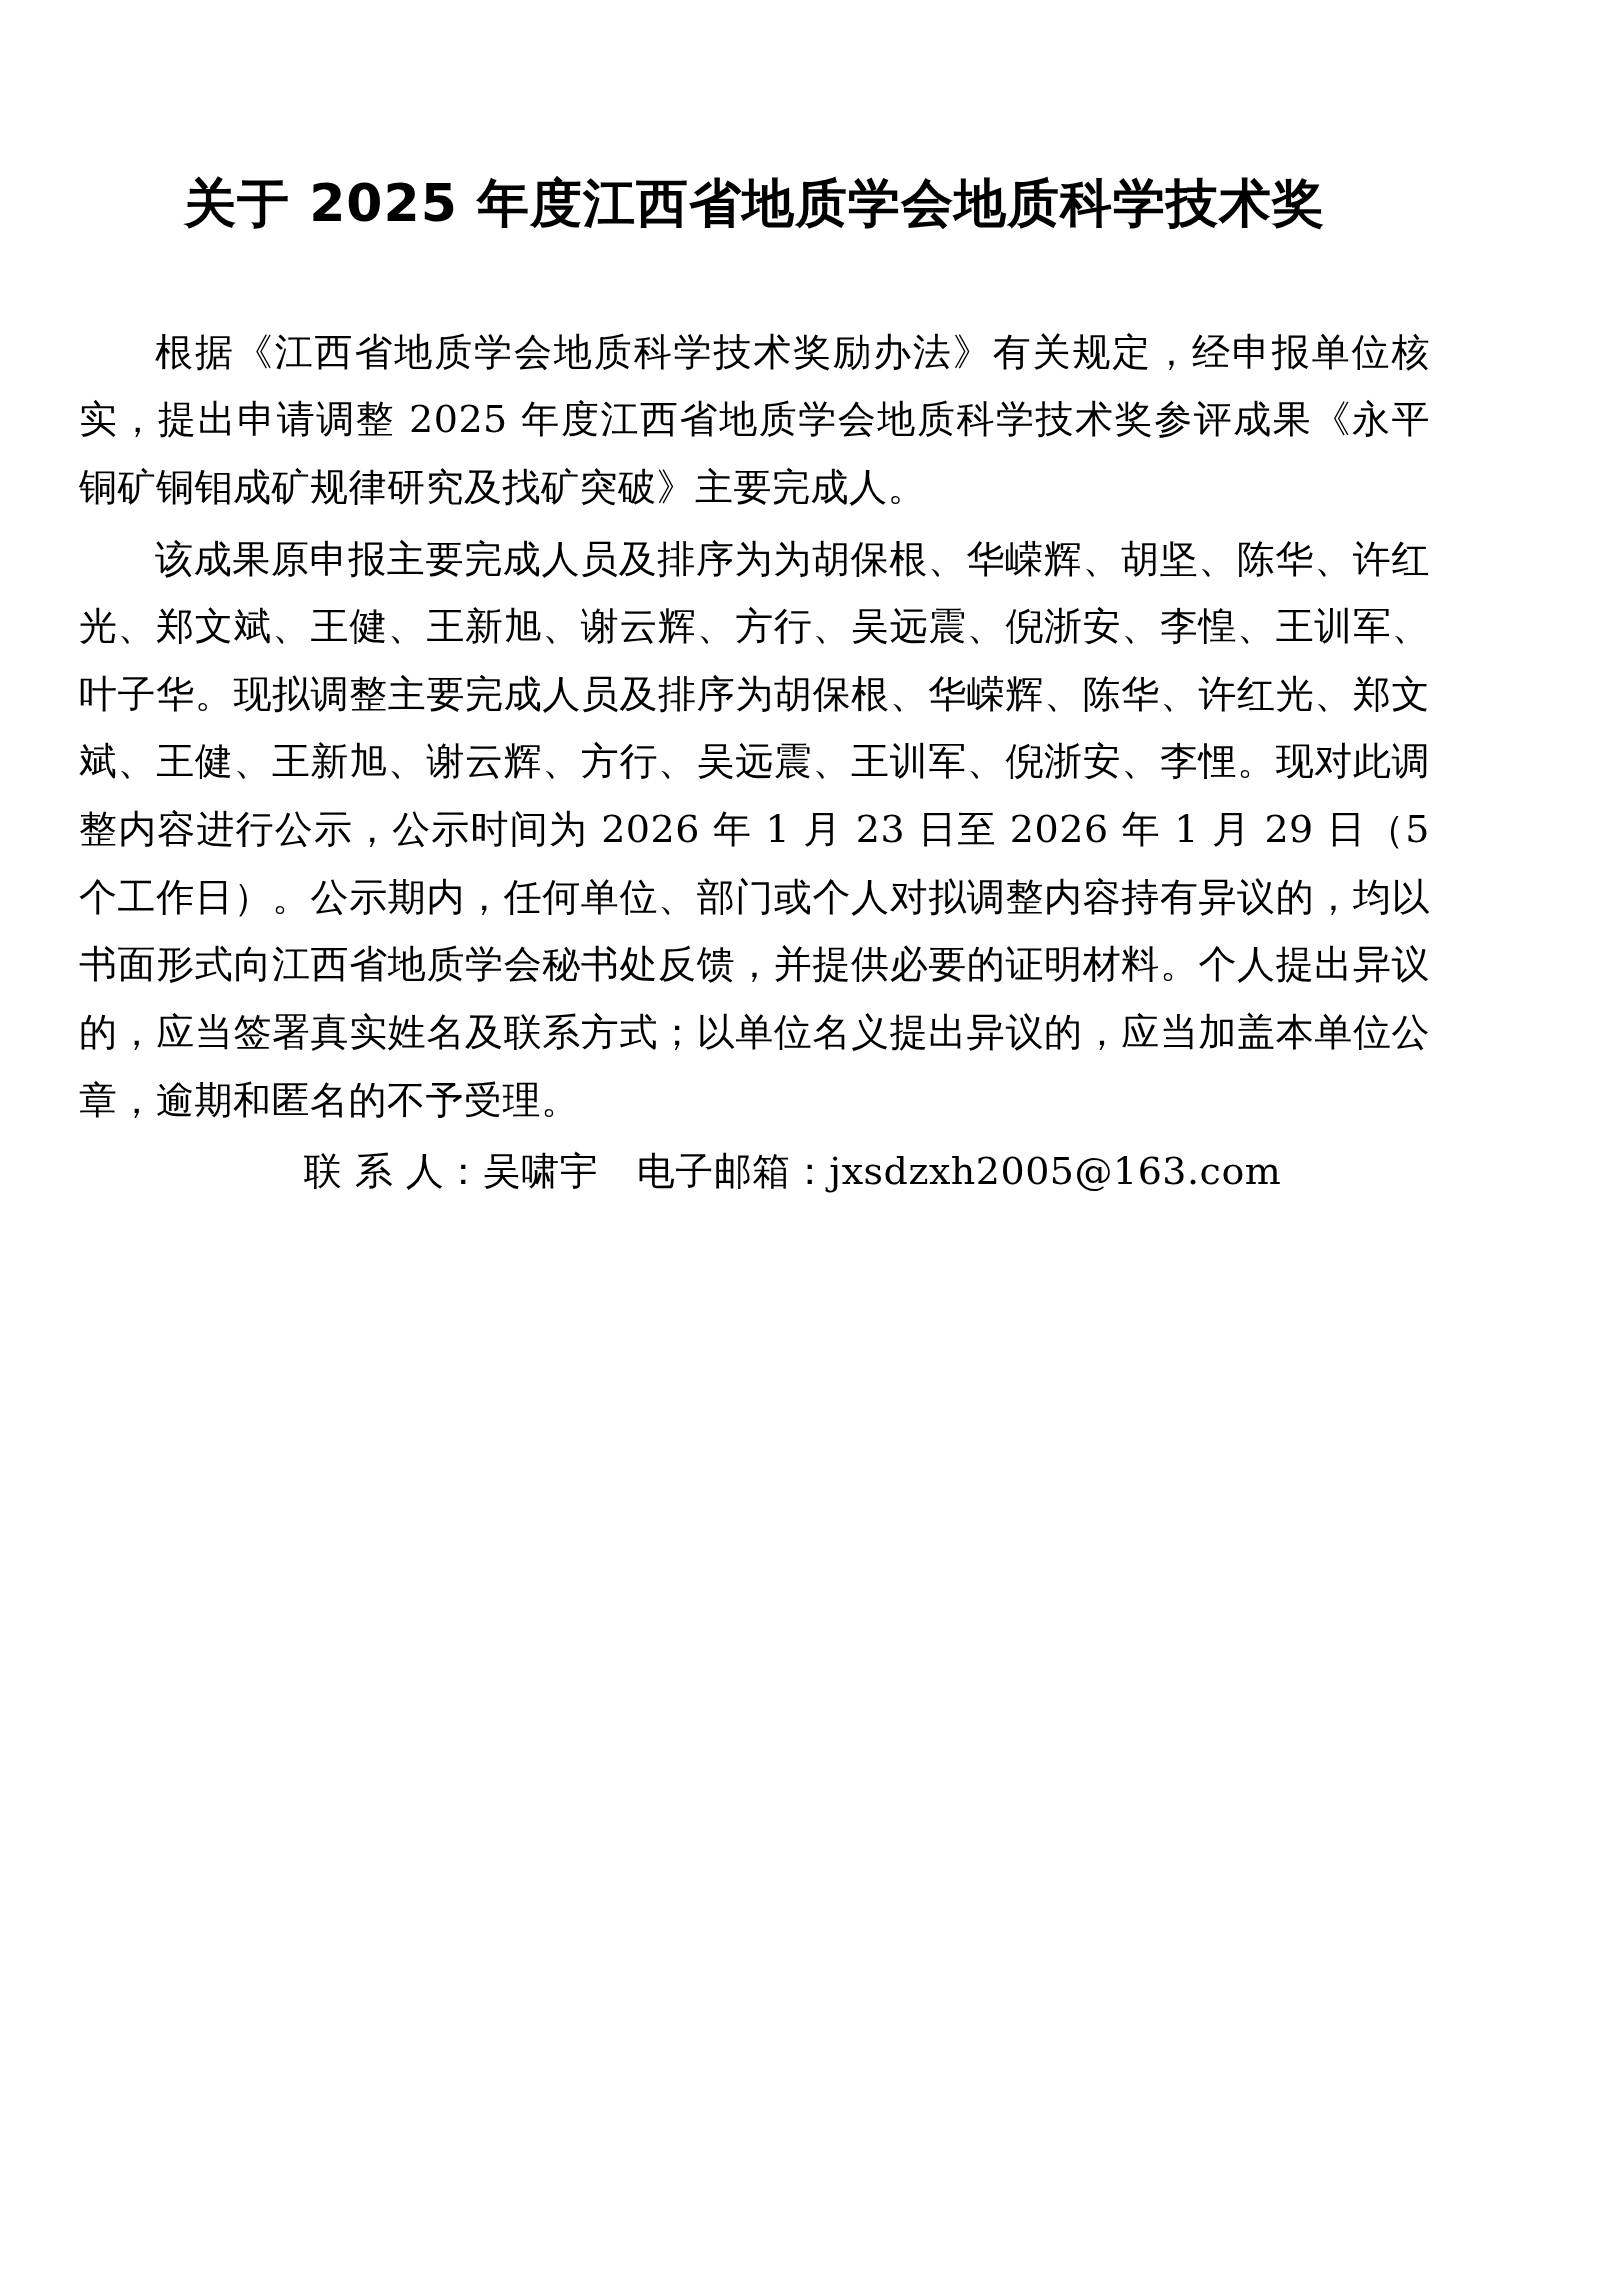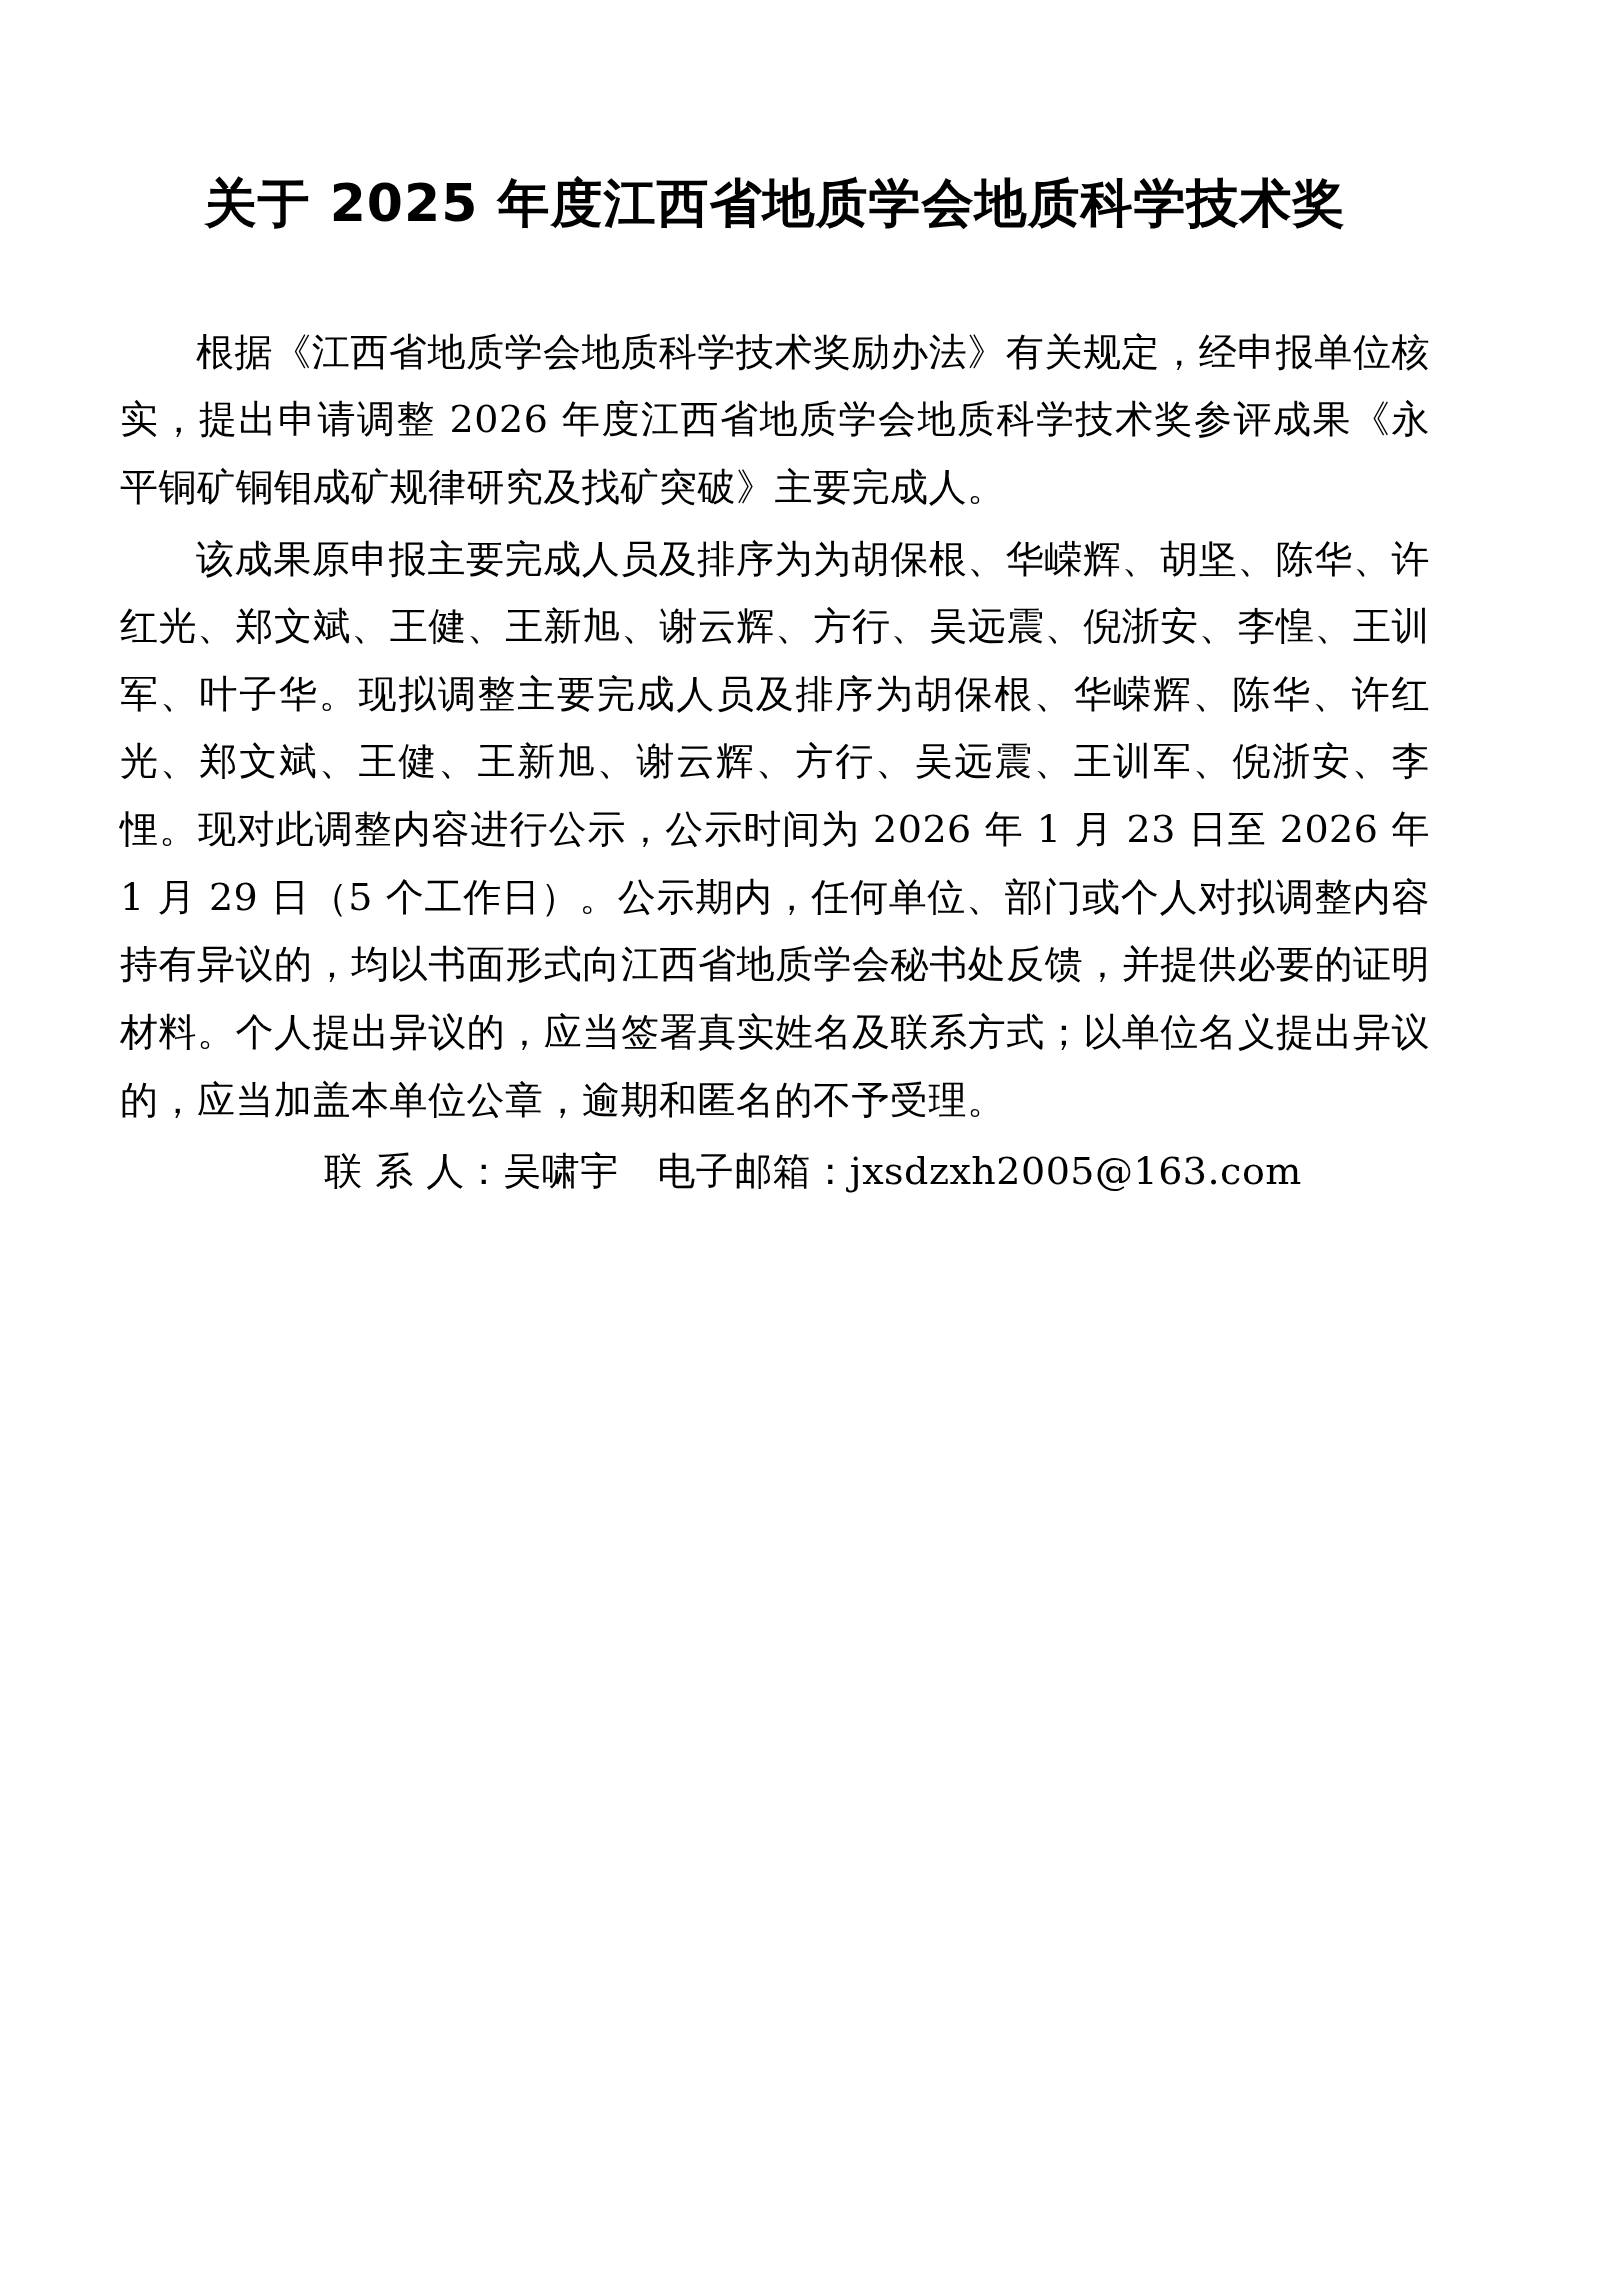--- a/index.html
+++ b/index.html
@@ -11,21 +11,21 @@
     width: 1621px;
     height: 2293px;
     font-family: "DejaVu Serif", "Liberation Serif", serif;
     color: #000000;
     overflow: hidden;
   }
   .page {
     box-sizing: border-box;
     width: 1621px;
     height: 2293px;
-    padding: 167px 191px 0 120px;
+    padding: 167px 191px 0 79px;
     position: relative;
   }
   .doc-title {
     text-align: center;
     font-size: 52px;
     line-height: 1.42;
     font-weight: bold;
     letter-spacing: 1px;
     margin: 0 auto;
     width: 1157px;
@@ -69,21 +69,21 @@
 <body>
 
 <div class="page">
 
   <div class="doc-title">
     <div>关于 2025 年度江西省地质学会地质科学技术奖</div>
   </div>
 
   <div class="body-block">
 
-    <p class="para">根据《江西省地质学会地质科学技术奖励办法》有关规定，经申报单位核实，提出申请调整 2026 年度江西省地质学会地质科学技术奖参评成果《永平铜矿铜钼成矿规律研究及找矿突破》主要完成人。</p>
+    <p class="para">根据《江西省地质学会地质科学技术奖励办法》有关规定，经申报单位核实，提出申请调整 2025 年度江西省地质学会地质科学技术奖参评成果《永平铜矿铜钼成矿规律研究及找矿突破》主要完成人。</p>
 
     <p class="para">该成果原申报主要完成人员及排序为为胡保根、华嵘辉、胡坚、陈华、许红光、郑文斌、王健、王新旭、谢云辉、方行、吴远震、倪浙安、李惶、王训军、叶子华。现拟调整主要完成人员及排序为胡保根、华嵘辉、陈华、许红光、郑文斌、王健、王新旭、谢云辉、方行、吴远震、王训军、倪浙安、李悝。现对此调整内容进行公示，公示时间为 2026 年 1 月 23 日至 2026 年 1 月 29 日（5 个工作日）。公示期内，任何单位、部门或个人对拟调整内容持有异议的，均以书面形式向江西省地质学会秘书处反馈，并提供必要的证明材料。个人提出异议的，应当签署真实姓名及联系方式；以单位名义提出异议的，应当加盖本单位公章，逾期和匿名的不予受理。</p>
 
     <p class="contact contact-gap"><span>联 系 人：吴啸宇　电子邮箱：</span><span class="email">jxsdzxh2005@163.com</span></p>
 
 
 
   </div>
 </div>
 

